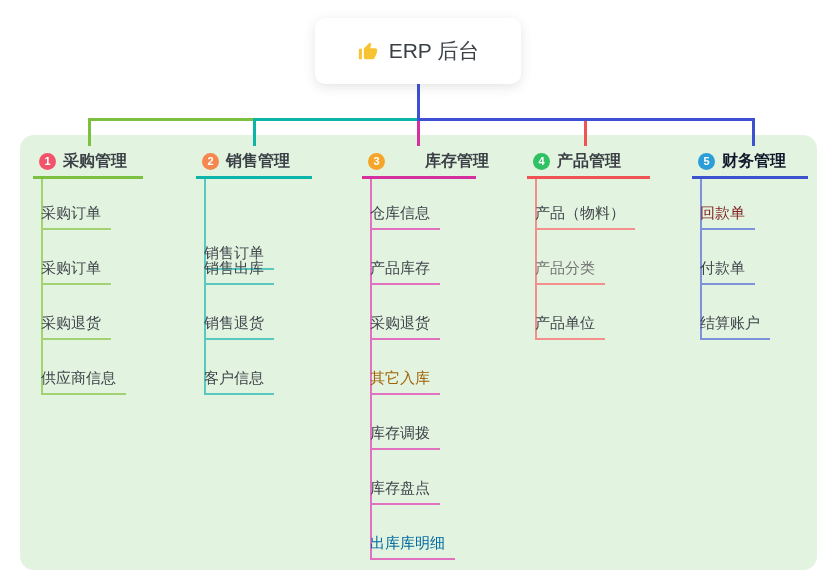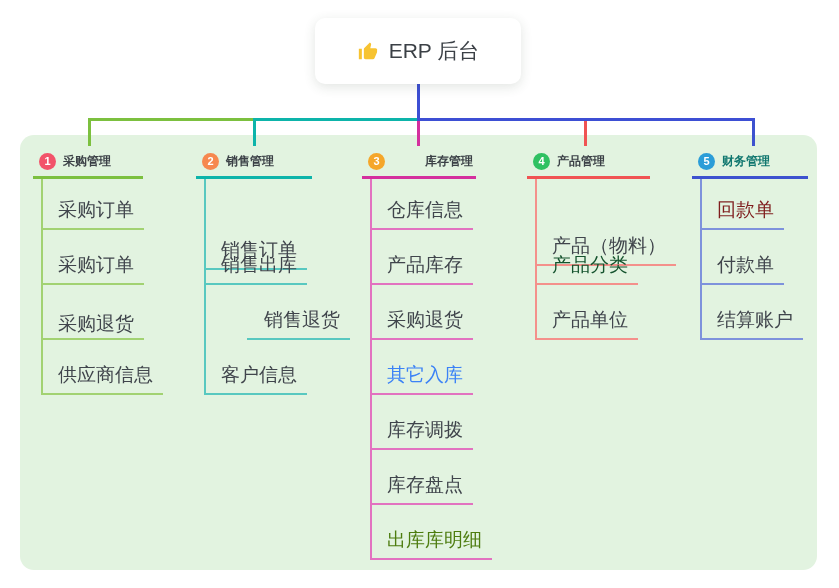--- a/index.html
+++ b/index.html
@@ -16,24 +16,24 @@
   }
   .branch-title{
     position:absolute;height:33px;box-sizing:border-box;
     display:flex;align-items:center;gap:7px;padding-left:6px;
   }
   .badge{
     width:17px;height:17px;border-radius:50%;flex:0 0 17px;
     display:flex;align-items:center;justify-content:center;
     color:#fff;font-size:11px;font-weight:bold;line-height:17px;
   }
-  .branch-label{font-size:12px;font-weight:600;white-space:nowrap;}
+  .branch-label{font-size:16px;font-weight:600;white-space:nowrap;}
   .child-row{
-    position:absolute;height:19px;padding:0 10px 5px 17px;box-sizing:content-box;
-    display:flex;align-items:flex-end;white-space:nowrap;font-size:19px;
+    position:absolute;height:19px;padding:0 10px 5px 0;box-sizing:content-box;
+    display:flex;align-items:flex-end;white-space:nowrap;font-size:15px;
   }
 </style>
 </head>
 <body>
 
 <div class="canvas" id="canvas">
   <div class="panel" id="panel" style="background: rgb(226, 243, 224);"></div>
   <div id="connectors">
       <div class="abs" style="left: 417px; top: 84px; width: 3px; height: 34px; background: rgb(61, 79, 212);"></div>
       <div class="abs" style="left: 88px; top: 118px; width: 166px; height: 3px; background: rgb(124, 192, 63);"></div>
@@ -76,67 +76,67 @@
       <div class="branch-title" style="left: 196px; top: 146px; width: 116px; border-bottom: 3px solid rgb(13, 180, 170);">
         <span class="badge" style="background: rgb(246, 136, 79);">2</span>
         <span class="branch-label" style="color: rgb(59, 64, 70);">销售管理</span>
       </div>
       <div class="child-row" style="left: 204px; top: 204px; border-bottom: 2px solid rgb(88, 200, 192); color: rgb(64, 69, 76); margin-top: 40px;">
         <span>销售订单</span>
       </div>
       <div class="child-row" style="left: 204px; top: 259px; border-bottom: 2px solid rgb(88, 200, 192); color: rgb(64, 69, 76);">
         <span>销售出库</span>
       </div>
-      <div class="child-row" style="left: 204px; top: 314px; border-bottom: 2px solid rgb(88, 200, 192); color: rgb(64, 69, 76); margin-left: 43px;">
+      <div class="child-row" style="left: 204px; top: 314px; border-bottom: 2px solid rgb(88, 200, 192); color: rgb(64, 69, 76);">
         <span>销售退货</span>
       </div>
       <div class="child-row" style="left: 204px; top: 369px; border-bottom: 2px solid rgb(88, 200, 192); color: rgb(64, 69, 76);">
         <span>客户信息</span>
       </div>
       <div class="branch-title" style="left: 362px; top: 146px; width: 114px; border-bottom: 3px solid rgb(212, 48, 158);">
         <span class="badge" style="background: rgb(245, 166, 42);">3</span>
         <span class="branch-label" style="color: rgb(59, 64, 70); margin-left: 33px;">库存管理</span>
       </div>
       <div class="child-row" style="left: 370px; top: 204px; border-bottom: 2px solid rgb(226, 114, 192); color: rgb(64, 69, 76);">
         <span>仓库信息</span>
       </div>
       <div class="child-row" style="left: 370px; top: 259px; border-bottom: 2px solid rgb(226, 114, 192); color: rgb(64, 69, 76);">
         <span>产品库存</span>
       </div>
       <div class="child-row" style="left: 370px; top: 314px; border-bottom: 2px solid rgb(226, 114, 192); color: rgb(64, 69, 76);">
         <span>采购退货</span>
       </div>
-      <div class="child-row" style="left: 370px; top: 369px; border-bottom: 2px solid rgb(226, 114, 192); color: #3b82f6;">
+      <div class="child-row" style="left: 370px; top: 369px; border-bottom: 2px solid rgb(226, 114, 192); color: #a16207;">
         <span>其它入库</span>
       </div>
       <div class="child-row" style="left: 370px; top: 424px; border-bottom: 2px solid rgb(226, 114, 192); color: rgb(64, 69, 76);">
         <span>库存调拨</span>
       </div>
       <div class="child-row" style="left: 370px; top: 479px; border-bottom: 2px solid rgb(226, 114, 192); color: rgb(64, 69, 76);">
         <span>库存盘点</span>
       </div>
-      <div class="child-row" style="left: 370px; top: 534px; border-bottom: 2px solid rgb(226, 114, 192); color: #4d7c0f;">
+      <div class="child-row" style="left: 370px; top: 534px; border-bottom: 2px solid rgb(226, 114, 192); color: #0369a1;">
         <span>出库库明细</span>
       </div>
       <div class="branch-title" style="left: 527px; top: 146px; width: 123px; border-bottom: 3px solid rgb(240, 83, 83);">
         <span class="badge" style="background: rgb(47, 193, 98);">4</span>
         <span class="branch-label" style="color: rgb(59, 64, 70);">产品管理</span>
       </div>
-      <div class="child-row" style="left: 535px; top: 204px; border-bottom: 2px solid rgb(244, 144, 139); color: rgb(64, 69, 76); margin-top: 36px;">
+      <div class="child-row" style="left: 535px; top: 204px; border-bottom: 2px solid rgb(244, 144, 139); color: rgb(64, 69, 76);">
         <span>产品（物料）</span>
       </div>
-      <div class="child-row" style="left: 535px; top: 259px; border-bottom: 2px solid rgb(244, 144, 139); color: #14532d;">
+      <div class="child-row" style="left: 535px; top: 259px; border-bottom: 2px solid rgb(244, 144, 139); color: #737373;">
         <span>产品分类</span>
       </div>
       <div class="child-row" style="left: 535px; top: 314px; border-bottom: 2px solid rgb(244, 144, 139); color: rgb(64, 69, 76);">
         <span>产品单位</span>
       </div>
       <div class="branch-title" style="left: 692px; top: 146px; width: 116px; border-bottom: 3px solid rgb(61, 82, 207);">
         <span class="badge" style="background: rgb(43, 157, 216);">5</span>
-        <span class="branch-label" style="color: #0f766e;">财务管理</span>
+        <span class="branch-label" style="color: #0f172a;">财务管理</span>
       </div>
       <div class="child-row" style="left: 700px; top: 204px; border-bottom: 2px solid rgb(126, 146, 220); color: #7f1d1d;">
         <span>回款单</span>
       </div>
       <div class="child-row" style="left: 700px; top: 259px; border-bottom: 2px solid rgb(126, 146, 220); color: rgb(64, 69, 76);">
         <span>付款单</span>
       </div>
       <div class="child-row" style="left: 700px; top: 314px; border-bottom: 2px solid rgb(126, 146, 220); color: rgb(64, 69, 76);">
         <span>结算账户</span>
       </div>

